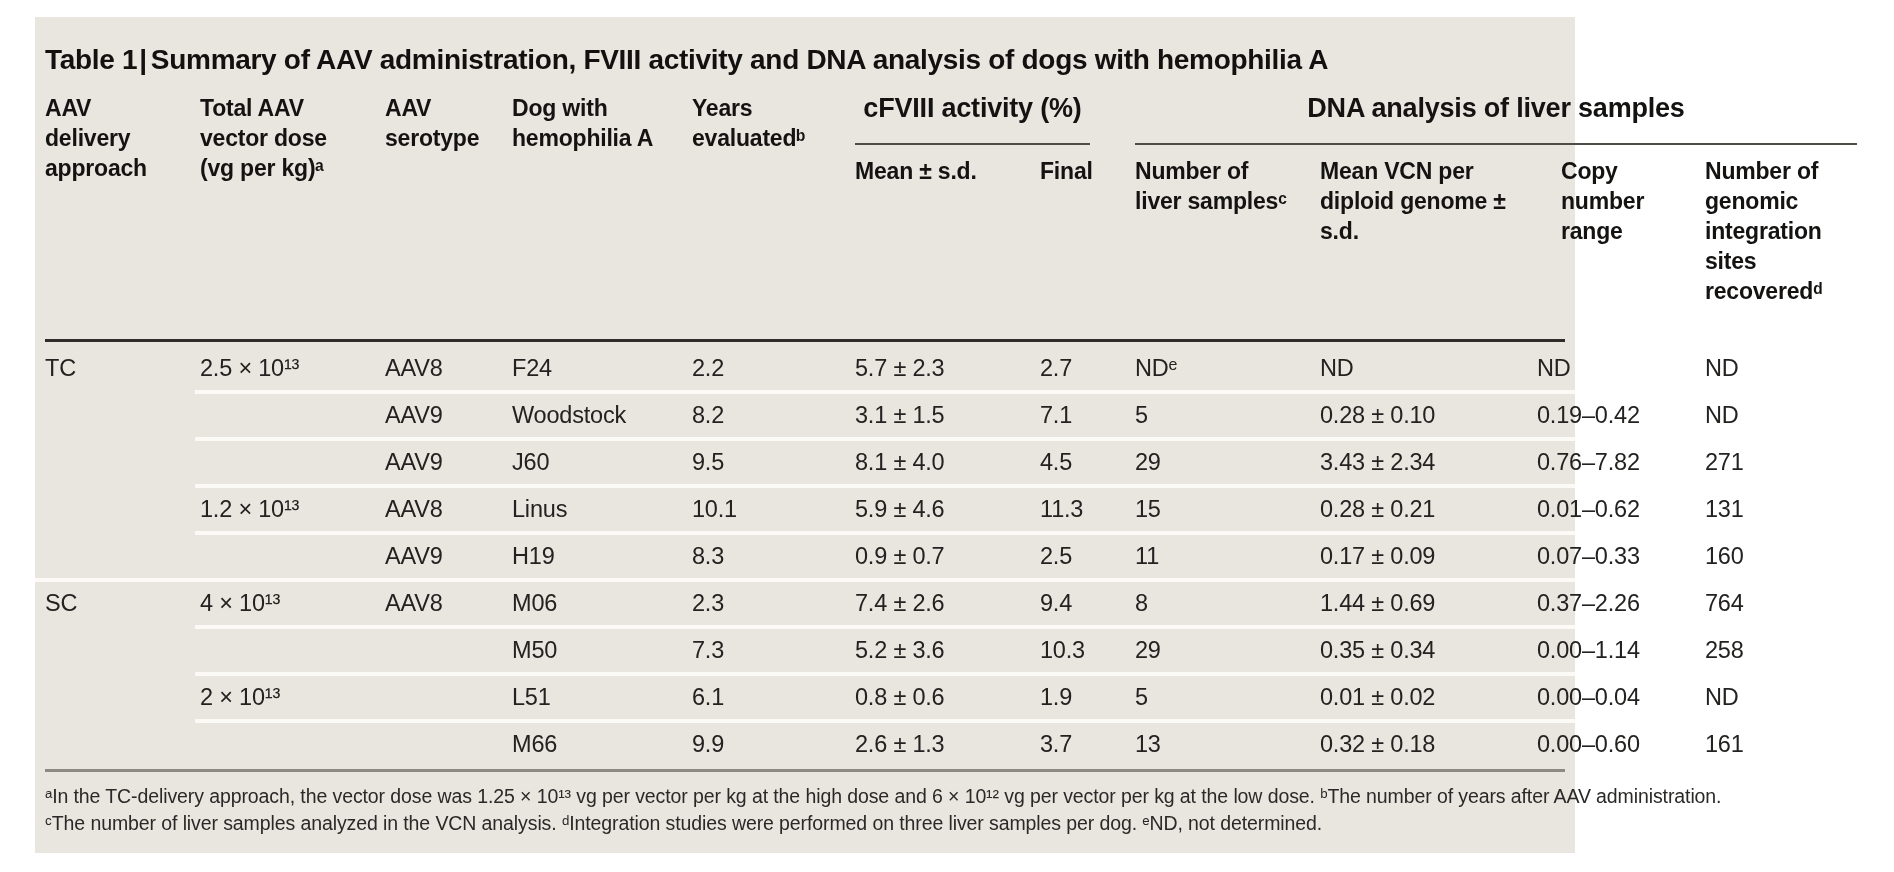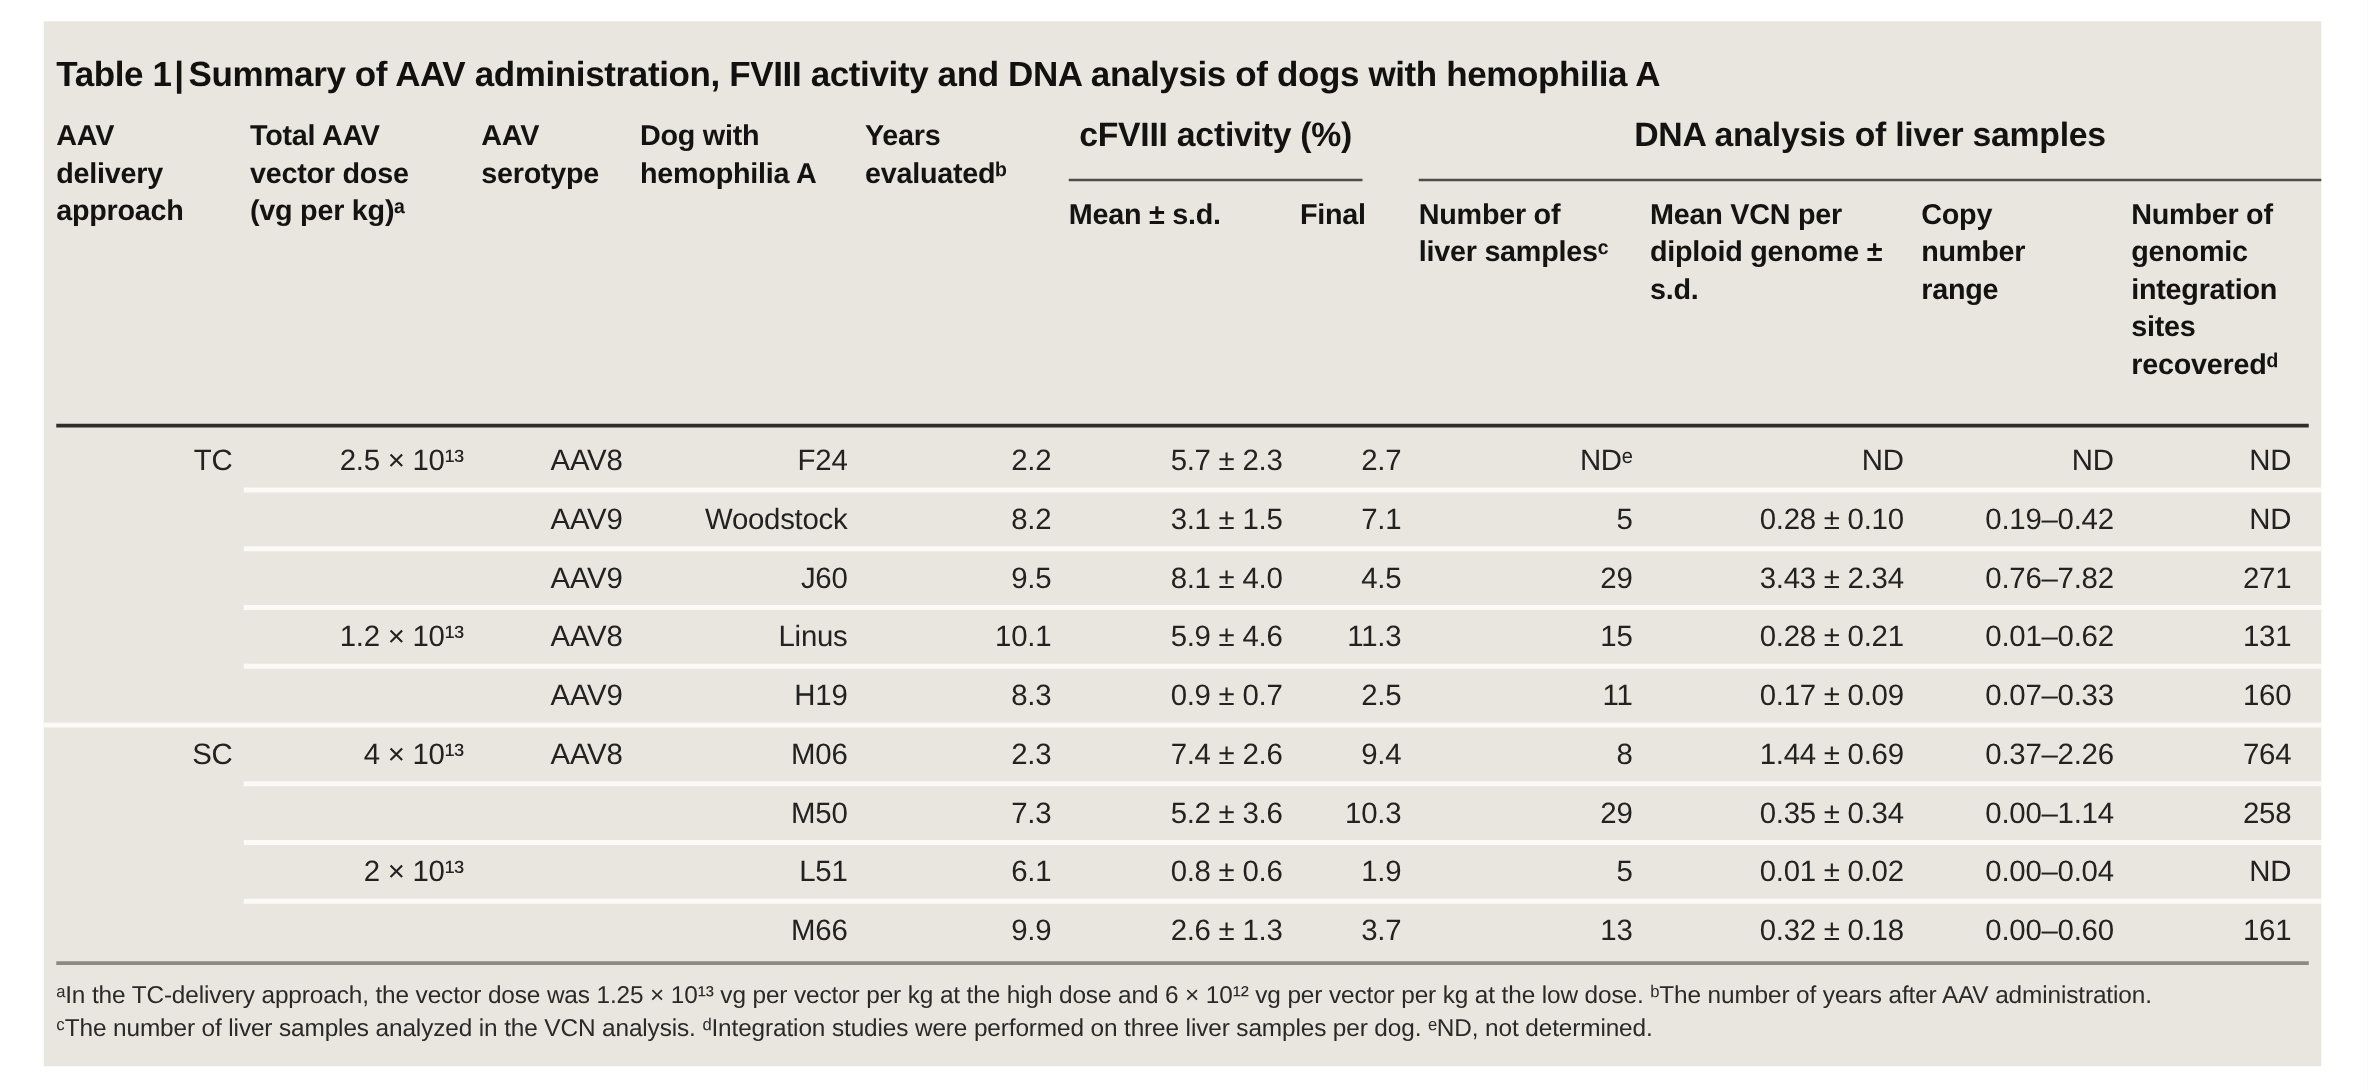--- a/index.html
+++ b/index.html
@@ -1,21 +1,21 @@
 <!DOCTYPE html>
 <html style="--panel-bg: #e9e6e0; --rule-dark: #2f2d2a; --rule-gray: #8d8a84; --separator: #fbfaf7; --text: #232220;"><head>
 <meta charset="utf-8">
 <style>
   html,body { margin:0; padding:0; background:#ffffff; }
   .page {
     position:relative; width:1894px; height:872px; background:#ffffff;
     font-family:"Liberation Sans","DejaVu Sans",sans-serif; color:#232220;
   }
   .panel {
-    position:absolute; left:35px; top:17px; width:1822px; height:836px;
+    position:absolute; left:35px; top:17px; width:1540px; height:836px;
     background:var(--panel-bg,#e9e6e0); box-sizing:border-box;
     padding:28px 0 0 0;
     --cols:155px 185px 127px 180px 163px 185px 95px 185px 217px 168px 142px;
   }
   .title {
     margin:0 10px 17px 10px; font-size:28px; line-height:30px;
     font-weight:700; letter-spacing:-0.3px; color:#121110; white-space:nowrap;
   }
   .title .pipe { padding:0 4px 0 2px; }
   
@@ -39,23 +39,23 @@
     font-weight:700; font-size:27px; line-height:30px; letter-spacing:-0.2px; color:#141312;
     padding-top:1px;
   }
   .span-cfviii .span-inner { margin-right:45px; }
   .span-dna .span-inner { margin-right:-10px; }
   .sub {
     grid-row:2; font-weight:700; font-size:23px; line-height:30px;
     letter-spacing:-0.2px; color:#141312; padding:11px 20px 0 0;
   }
   .sub6{grid-column:6;} .sub7{grid-column:7;} .sub8{grid-column:8;}
-  .sub9{grid-column:9;} .sub10{grid-column:10; max-width:115px;} .sub11{grid-column:11; padding-right:8px;}
+  .sub9{grid-column:9;} .sub10{grid-column:10; max-width:115px;margin-left:24px;} .sub11{grid-column:11; padding-right:8px;}
   
-  .tbody { margin:3px 10px 0 10px;text-align:right; }
+  .tbody { margin:3px 10px 0 10px; }
   .r {
     display:grid; grid-template-columns:var(--cols); height:47px;
     align-items:center; position:relative;
   }
   .c {
     font-size:23.5px; letter-spacing:-0.2px; color:#232220;
     padding-right:14px; white-space:nowrap;
   }
   .sep-part::before {
     content:""; position:absolute; left:150px; right:-10px; top:-2px; height:4px;

